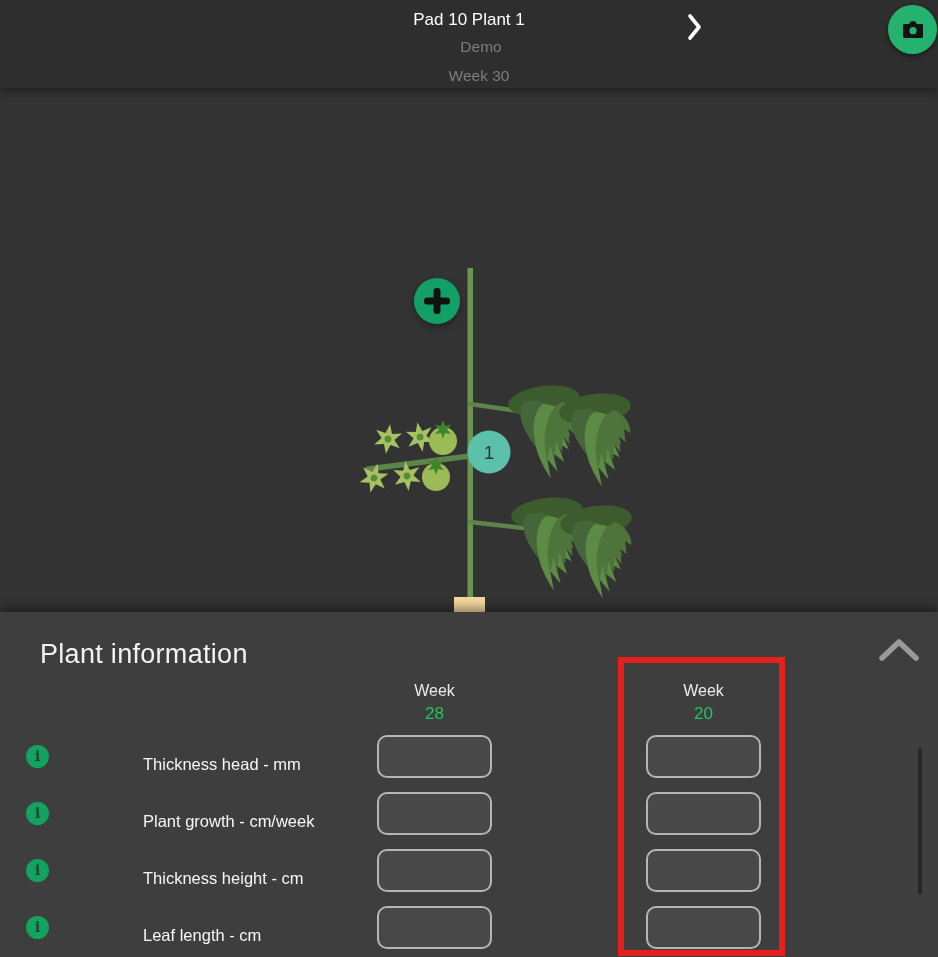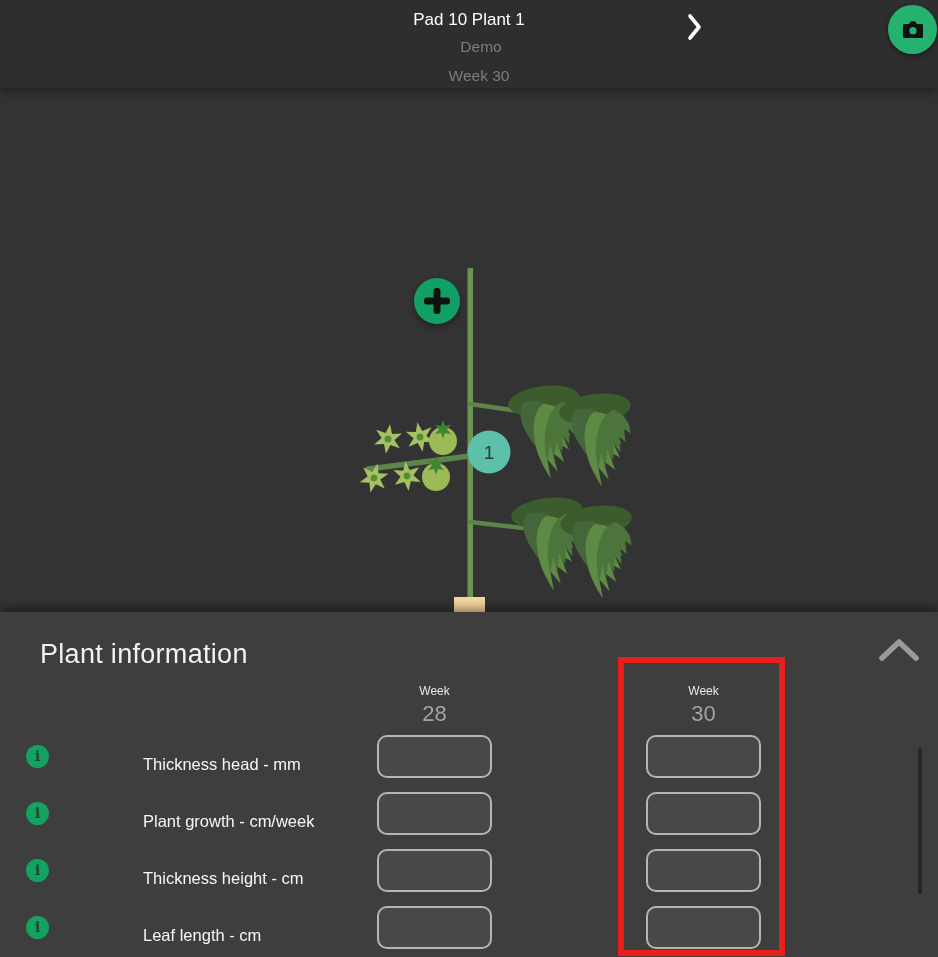--- a/index.html
+++ b/index.html
@@ -29,22 +29,22 @@
   
   .panel{position:absolute;top:612px;left:0;width:938px;height:345px;background:#3e3e3f;
          box-shadow:0 -4px 9px rgba(0,0,0,.4);z-index:4;}
   .panel-title{position:absolute;left:14px;top:27px;color:#f2f2f2;font-size:27px;
                font-weight:400;letter-spacing:.3px;margin-left:26px;}
   .collapse-btn{position:absolute;left:874px;top:18px;width:50px;height:40px;
                 background:transparent;border:none;padding:0;cursor:pointer;}
   .highlight-box{position:absolute;left:618px;top:45px;width:167px;height:299px;
                  border:6px solid #e6201d;box-sizing:border-box;pointer-events:none;z-index:3;}
   .weekcol{position:absolute;top:69px;width:115px;text-align:center;}
-  .weekcol .wlabel{color:#e9e9e9;font-size:12px;line-height:20px;}
-  .weekcol .wvalue{color:#a3a3a3;font-size:22px;line-height:26px;}
+  .weekcol .wlabel{color:#e9e9e9;font-size:16px;line-height:20px;}
+  .weekcol .wvalue{color:#22c55e;font-size:17px;line-height:26px;}
   .weekcol.c1{left:377px;} .weekcol.c2{left:646px;}
   .mrow{position:absolute;left:0;width:938px;height:43px;}
   .mrow .info-btn{position:absolute;left:26px;top:10px;width:23px;height:23px;border-radius:50%;
                   background:#13a25f;border:none;padding:0;cursor:pointer;
                   display:flex;align-items:center;justify-content:center;}
   .mrow .info-btn span{font-family:"DejaVu Serif",serif;font-weight:bold;font-size:15px;
                        color:#1c4a36;line-height:23px;}
   .mrow .rlabel{position:absolute;left:143px;top:8px;height:43px;line-height:43px;
                 color:#f6f6f6;font-size:16.5px;}
   .mrow input{position:absolute;top:0;width:115px;height:43px;box-sizing:border-box;
@@ -151,21 +151,21 @@
     </button>
 
     <div class="highlight-box"></div>
 
     <div class="weekcol c1">
       <div class="wlabel">Week</div>
       <div class="wvalue">28</div>
     </div>
     <div class="weekcol c2">
       <div class="wlabel">Week</div>
-      <div class="wvalue">30</div>
+      <div class="wvalue">20</div>
     </div>
 
     <div class="mrow" style="top:123px;">
       <button class="info-btn">
           <span>i</span>
         </button>
       <div class="rlabel">Thickness head - mm</div>
       <input class="c1" type="text" value="" style="">
       <input class="c2" type="text" value="" style="">
     </div>

